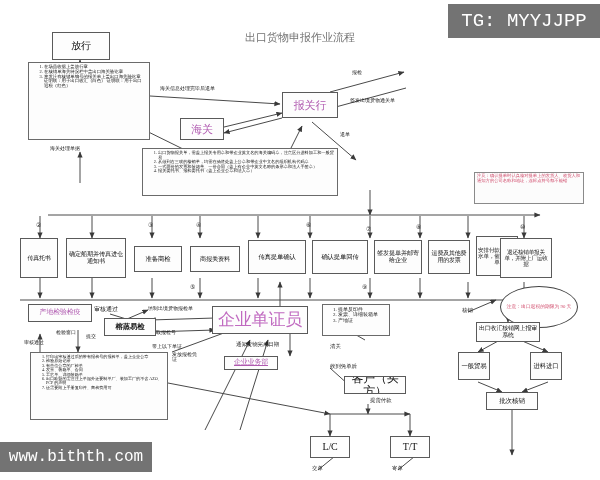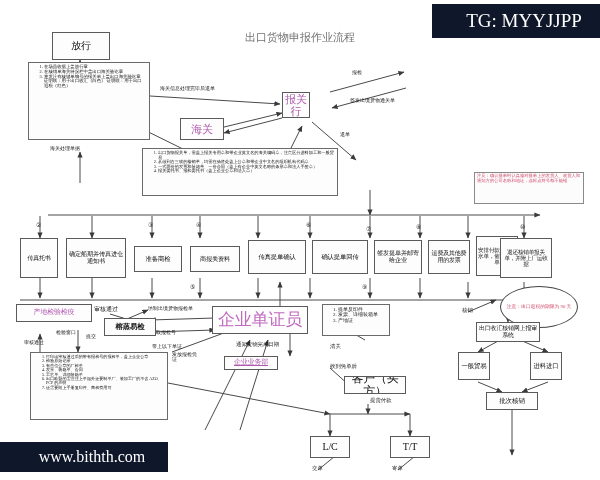--- a/index.html
+++ b/index.html
@@ -52,23 +52,23 @@
     display:flex;align-items:center;justify-content:center;
     text-align:center;line-height:1.05;padding:2px;
   }
 
   .title{
     position:absolute;top:30px;left:0;width:600px;text-align:center;
     color:#3a3a3a;filter:blur(0.7px);opacity:.72;
   }
 
   .banner{
-    position:absolute;background:#0f172a;color:#fff;
-    font-family:Liberation Serif, serif;
-    display:flex;align-items:center;justify-content:center;padding-left:16px;
+    position:absolute;background:#737373;color:#fff;
+    font-family:Liberation Mono, monospace;
+    display:flex;align-items:center;justify-content:center;
   }
   #tg-banner{right:0;top:4px;width:152px;height:34px;font-size:19px;}
   #wm-banner{left:0;bottom:8px;width:152px;height:30px;font-size:16px;}
 
   .underline{text-decoration:underline;}
 </style>
 </head>
 <body>
 
 <div id="stage">
@@ -176,21 +176,21 @@
       <li>签发注有核销单编号的报关单上盖出口海关验讫章  证明联：用于出口收汇（白色）  证明联：用于出口退税（红色）</li>
     </ol>
   </div>
 
   <div class="lbl" style="left:50px;top:146px;font-size:5px;">海关处理单据</div>
 
   <div class="lbl" style="left:160px;top:86px;font-size:5px;">海关信息处理完毕后退单</div>
 
   <div class="node pink" style="left:180px;top:118px;width:44px;height:22px;font-size:11px;">海关</div>
 
-  <div class="node pink" style="left:282px;top:92px;width:28px;height:26px;font-size:11px;">报关行</div>
+  <div class="node pink" style="left:282px;top:92px;width:56px;height:26px;font-size:11px;">报关行</div>
 
 
   <div class="lbl" style="left:352px;top:70px;font-size:5px;">报检</div>
   <div class="lbl" style="left:350px;top:98px;font-size:5px;">签发出境货物通关单</div>
   <div class="lbl" style="left:340px;top:132px;font-size:5px;">退单</div>
 
   <div class="node pink" style="left:200px;top:122px;width:40px;height:16px;font-size:9px;border:none;background:transparent;"></div>
 
   <div class="listbox" style="left:142px;top:148px;width:196px;height:48px;font-size:4.2px;">
     <ol>
@@ -229,21 +229,21 @@
   <div class="node" style="left:312px;top:240px;width:56px;height:34px;font-size:6.4px;">确认提单回传</div>
 
   <div class="node" style="left:374px;top:240px;width:48px;height:34px;font-size:6.2px;padding:1px;">签发提单并邮寄给企业</div>
 
   <div class="node" style="left:428px;top:240px;width:42px;height:34px;font-size:6px;padding:1px;">运费及其他费用的发票</div>
 
   <div class="node" style="left:476px;top:236px;width:42px;height:40px;font-size:5.6px;padding:1px;">安排付款并传真水单，催还核销单</div>
 
   <div class="node" style="left:500px;top:238px;width:52px;height:40px;font-size:5.6px;padding:1px;">退还核销单报关单，并附上厂运收据</div>
 
-  <div class="node pink" style="left:16px;top:304px;width:76px;height:18px;font-size:7px;">产地检验检疫</div>
+  <div class="node pink" style="left:28px;top:304px;width:64px;height:18px;font-size:7px;">产地检验检疫</div>
 
   <div class="node" style="left:104px;top:318px;width:52px;height:18px;font-size:7.4px;font-weight:bold;">榕蒸易检</div>
 
   <div class="lbl" style="left:94px;top:306px;font-size:6px;">审核通过</div>
   <div class="lbl" style="left:24px;top:340px;font-size:5px;">审核通过</div>
   <div class="lbl" style="left:56px;top:330px;font-size:5px;">检验窗口</div>
   <div class="lbl" style="left:86px;top:334px;font-size:5px;">提交</div>
   <div class="lbl" style="left:148px;top:306px;font-size:5px;">填制出境货物报检单</div>
   <div class="lbl" style="left:156px;top:330px;font-size:5px;">取报检号</div>
   <div class="lbl" style="left:152px;top:344px;font-size:5px;">带上以下单证</div>

